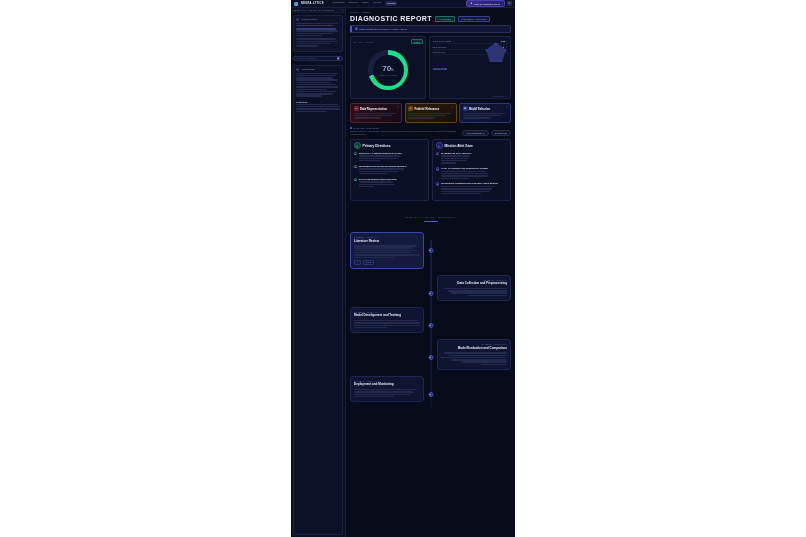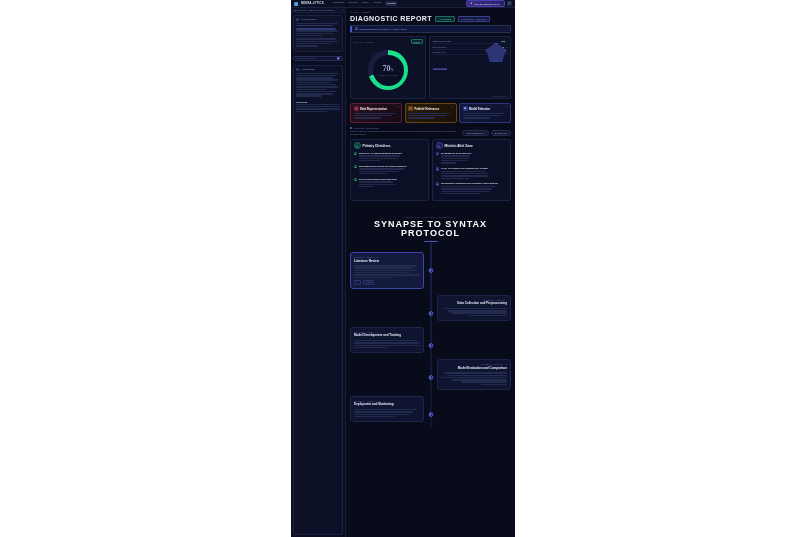--- a/index.html
+++ b/index.html
@@ -93,21 +93,21 @@
   .panel-h .pill { margin-left:auto; font-size:1.9px; color:#2ee0a8; border:1px solid #1c6a54;
                    background:rgba(25,90,72,.25); border-radius:1px; padding:.5px 2px; }
 
   .gauge-wrap { flex:0 0 76px; display:flex; align-items:center; justify-content:center; padding:4px 0 5px; }
   .gauge { position:relative; width:40px; height:40px; border-radius:50%;
            background:conic-gradient(#18e08a 0deg 252deg, #182041 252deg 360deg); }
   .gauge::after { content:""; position:absolute; inset:4.5px; border-radius:50%; background:#0a0f26; }
   .gauge-txt { position:absolute; inset:0; display:flex; flex-direction:column;
                align-items:center; justify-content:center; z-index:2; }
   .gauge-num { font-size:8px; font-weight:bold; color:#ffffff; line-height:1; }
-  .gauge-num span { font-size:3px; color:#9aa3c8;font-family:Liberation Serif, serif; }
+  .gauge-num span { font-size:3px; color:#9aa3c8; }
   .gauge-sub { font-size:1.9px; color:#5f678f; margin-top:1px; letter-spacing:.2px; }
 
   .stats { flex:1; position:relative; }
   .stat-row { display:flex; align-items:center; font-size:2.1px; padding:1.2px 0;
               border-bottom:1px solid #151b36; }
   .stat-row .k { color:#7a83a8; }
   .stat-row .v { margin-left:auto; color:#7fe8ff; font-weight:bold; }
   .stat-row .u { color:#505a85; margin-left:1.5px; }
   .stat-link { font-size:2px; color:#7a86e8; margin-top:2px; display:inline-block;
                border-bottom:1px solid #3b44a0; }
@@ -464,21 +464,20 @@
                   <div class="ln w85"></div>
                   <div class="ln w70"></div>
               </div>
             </div>
           </div>
         </div>
       </div>
 
       <div class="tl-wrap">
         <div class="tl-kick">RESEARCH PIPELINE / SEQUENCE 5</div>
-        <div class="tl-title">SYNAPSE TO SYNTAX PROTOCOL</div>
         <div class="tl-underline"></div>
         <div class="tl-line"></div>
 
         <div class="tl-item">
           <div class="tl-node">◆</div>
           <div class="tl-card active">
             <div class="tl-meta">
               <span class="ph">PHASE 01</span>
               <span>WEEKS 1-3</span>
             </div>

